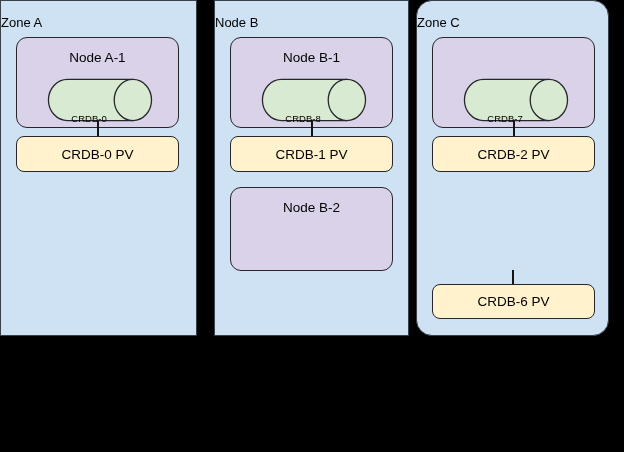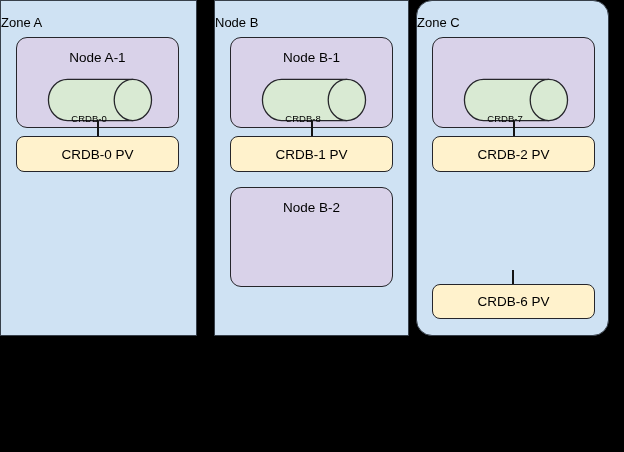--- a/index.html
+++ b/index.html
@@ -25,21 +25,21 @@
     text-align: left; font-size: 13px; line-height: 15px;
   }
   .node {
     position: absolute; left: 15px; width: 163px;
     background: #d9d2e9;
     border: 1px solid #26262b;
     border-radius: 11px;
     box-sizing: border-box;
   }
   .node-1 { top: 36px;  height: 91px; }
-  .node-2 { top: 186px; height: 100px; padding-left: 9px; }
+  .node-2 { top: 186px; height: 84px; padding-left: 9px; }
   .node-title {
     position: absolute; top: 12px; left: 0; right: 0;
     text-align: center; font-size: 13.5px; line-height: 16px;
   }
   .db {
     position: absolute;
   }
   .db-main   { left: 28px; top: 40px; width: 108px; height: 44px; }
   .db-lower  { left: 29px; top: 38px; width: 104px; height: 45px; }
   .db svg { display: block; width: 100%; height: 100%; }

